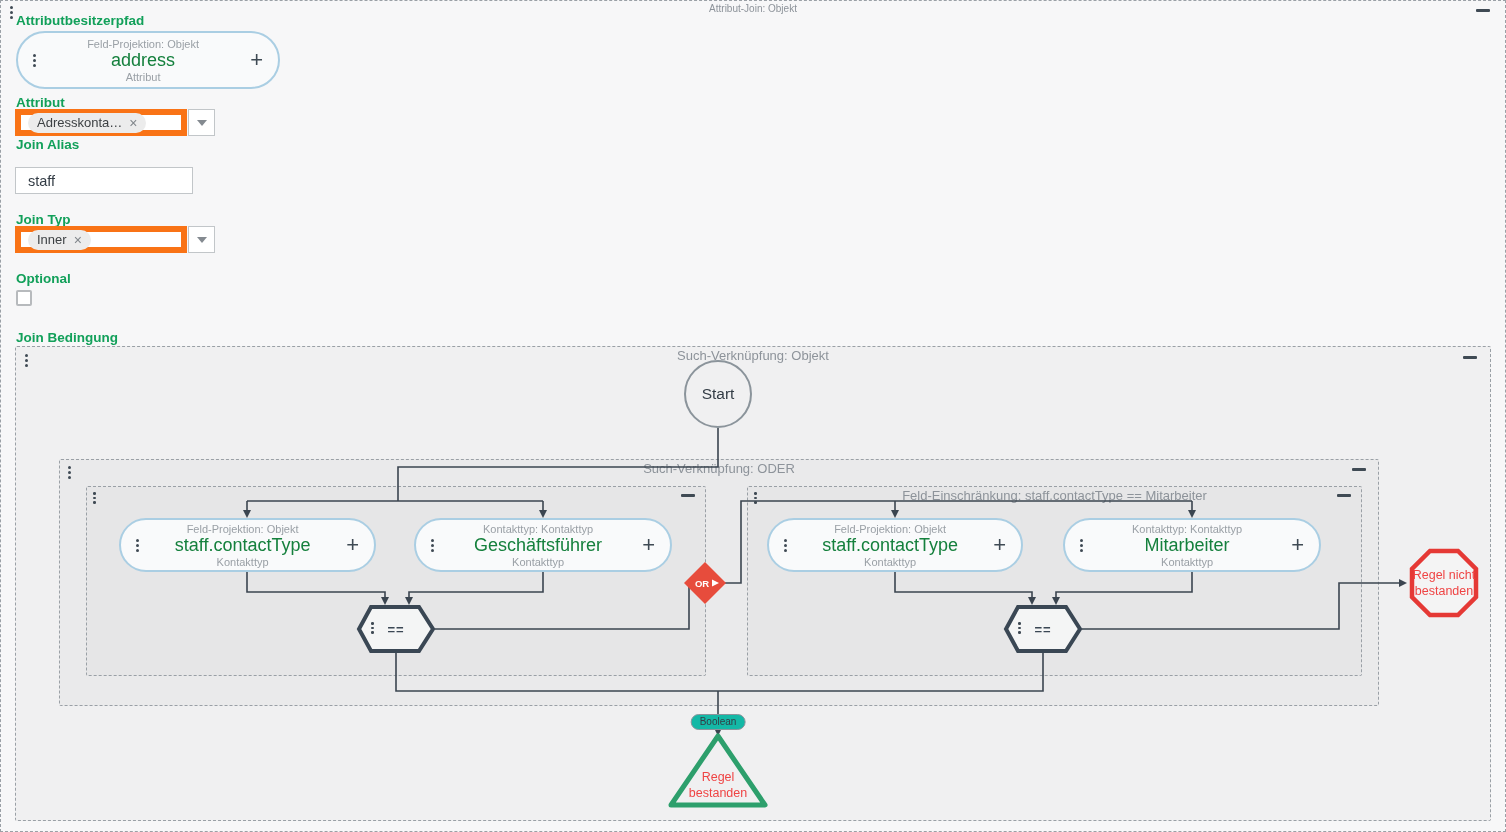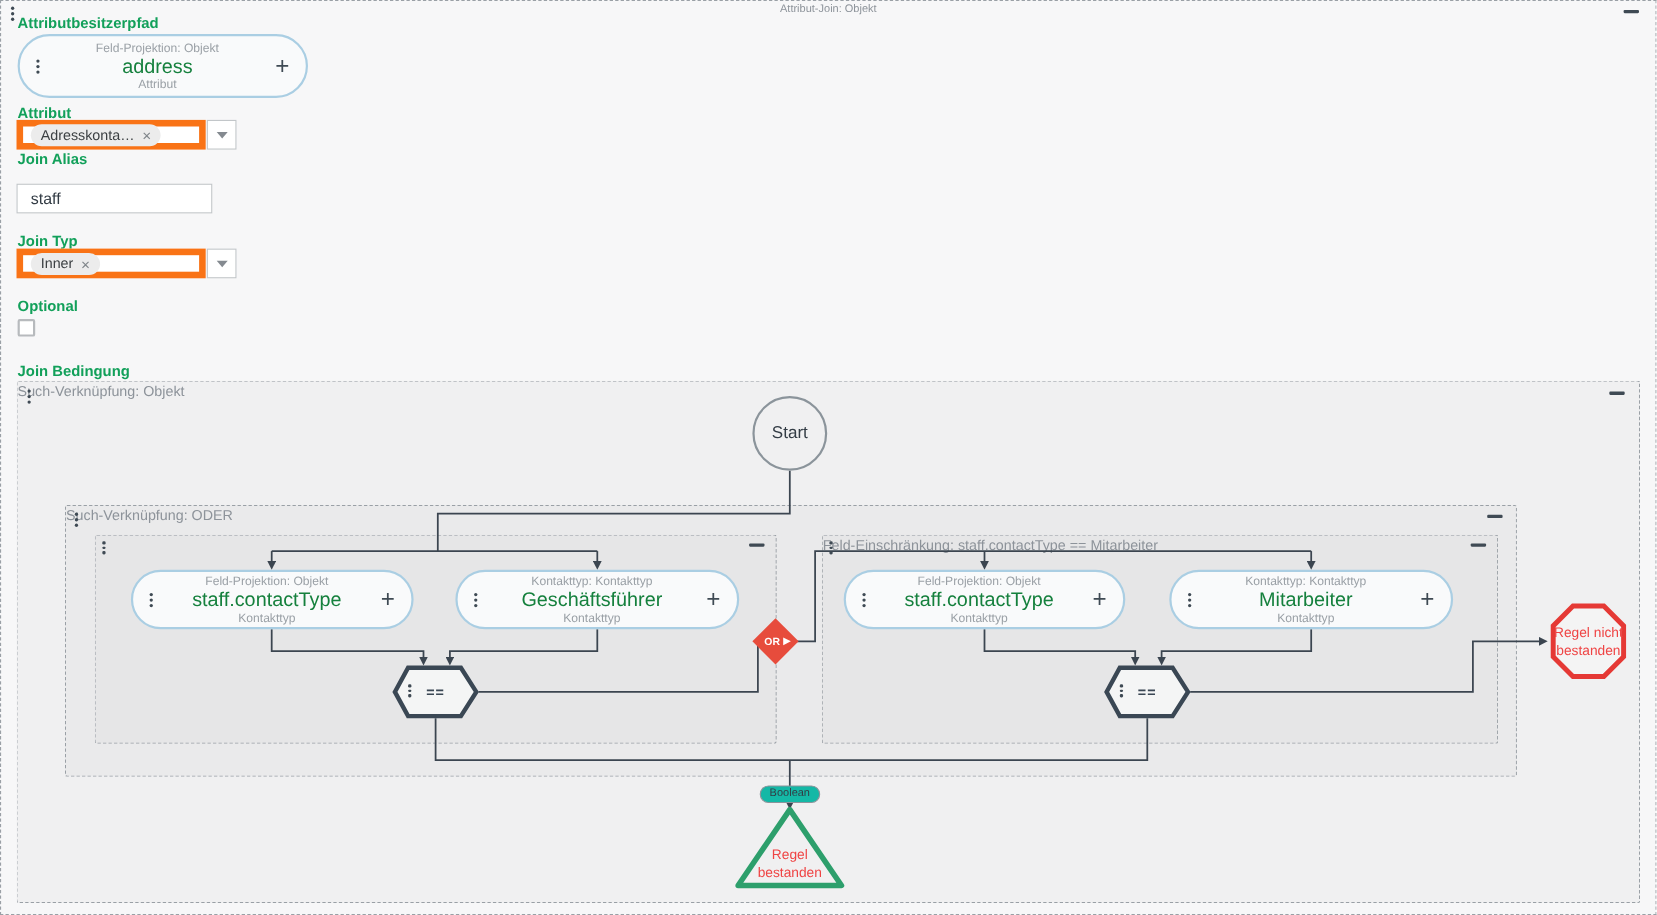--- a/index.html
+++ b/index.html
@@ -1,21 +1,21 @@
 <!DOCTYPE html>
 <html><head>
 <meta charset="utf-8">
 <style>
   html,body{margin:0;padding:0;background:#ffffff;font-family:"Liberation Sans",sans-serif;}
   #page{position:relative;width:1506px;height:832px;background:#f7f7f8;box-sizing:border-box;
         border:1px dashed #9aa0a6;overflow:hidden;}
   .abs{position:absolute;}
   
   .gbox{position:absolute;border:1px dashed #9aa0a6;border-radius:2px;box-sizing:border-box;}
-  .gbox .gtitle{position:absolute;top:1px;left:0;right:0;font-size:13px;color:#8d939a;}
+  .gbox .gtitle{position:absolute;top:1px;left:0;right:0;text-align:center;font-size:13px;color:#8d939a;}
   .bg1{background:#f0f0f1;} .bg2{background:#eaeaeb;} .bg3{background:#e6e6e7;}
   
   .kebab{position:absolute;display:flex;flex-direction:column;gap:2px;cursor:pointer;}
   .kebab i{width:3px;height:3px;border-radius:50%;background:#3f4a54;display:block;}
   .kebab.sm i{width:2.5px;height:2.5px;}
   
   .minus{position:absolute;width:14px;height:3px;background:#3f4a54;border-radius:1px;cursor:pointer;}
   
   .glabel{position:absolute;font-size:13.5px;font-weight:bold;color:#12a05a;}
   

